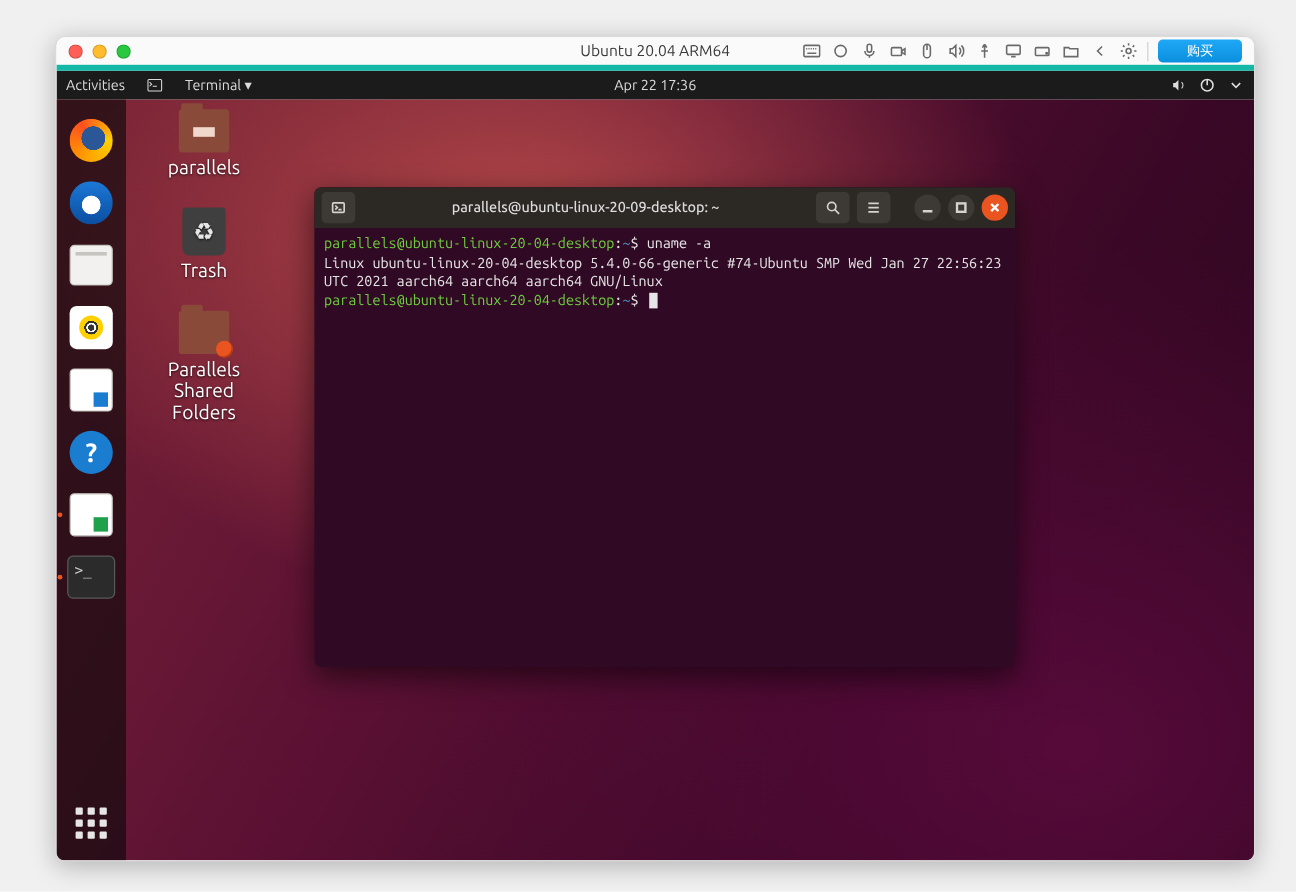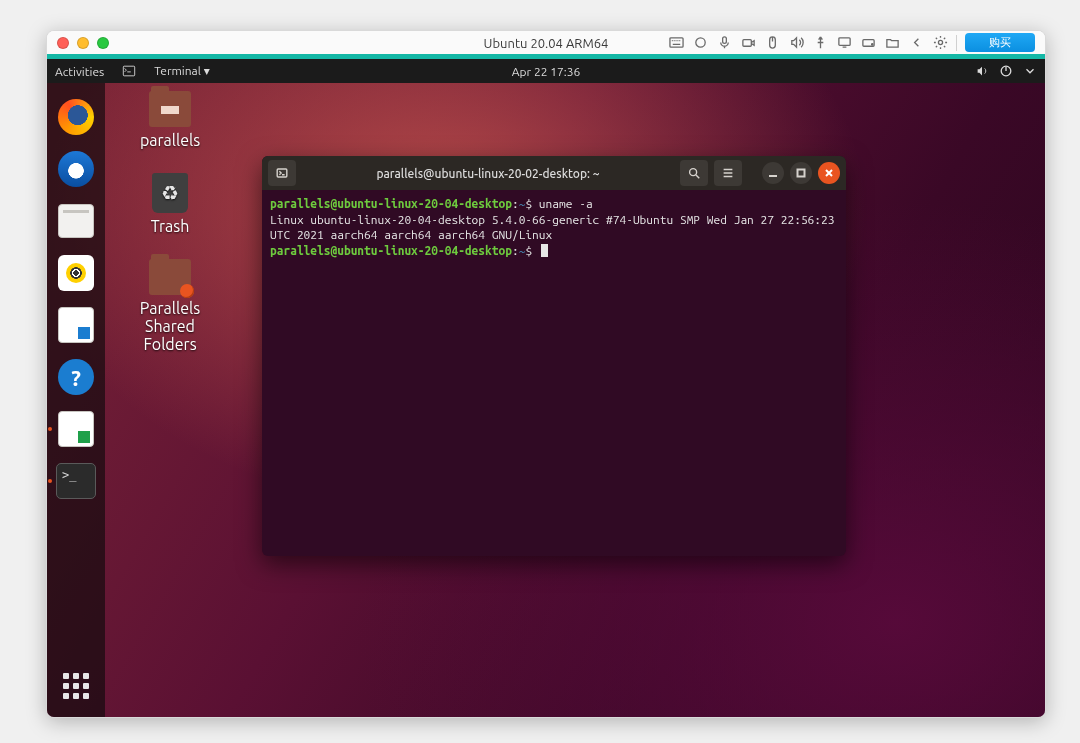--- a/index.html
+++ b/index.html
@@ -215,21 +215,21 @@
   }
   .hb-winbtn svg { width:10px; height:10px; stroke:#d6d2cd; fill:none; stroke-width:2;}
   .hb-close { background:#e95420;}
   .hb-close svg { stroke:#fff;}
   .term-body {
     flex:1; padding:6px 8px;
     line-height:1.3;
     white-space:pre-wrap;
     word-break:break-all;
   }
-  .t-prompt { color:#6ecb3e; font-weight:bold;}
+  .t-prompt { color:#6ecb3e; font-weight:normal;}
   .t-path { color:#4aa7d6;}
   .cursor {
     display:inline-block; width:7px; height:13px; background:#e6e6e6;
     vertical-align:text-bottom; margin-left:2px;
   }
 </style>
 </head>
 <body>
 
 <div class="mac-window">
@@ -396,21 +396,21 @@
       </div>
 
       <div class="term-window">
         <div class="term-headerbar">
           <div class="hb-btn">
             <svg viewBox="0 0 16 16">
                 <rect x="2.5" y="3.5" width="11" height="9" rx="1"></rect>
                 <path d="M5 6l2 2-2 2M8 10h3"></path>
               </svg>
           </div>
-          <div class="hb-title">parallels@ubuntu-linux-20-02-desktop: ~</div>
+          <div class="hb-title">parallels@ubuntu-linux-20-09-desktop: ~</div>
           <div class="hb-btn">
             <svg viewBox="0 0 16 16">
                 <circle cx="7" cy="7" r="4"></circle>
                 <path d="M10 10l4 4"></path>
               </svg>
           </div>
           <div class="hb-btn">
             <svg viewBox="0 0 16 16">
                 <path d="M3 4h10M3 8h10M3 12h10"></path>
               </svg>

